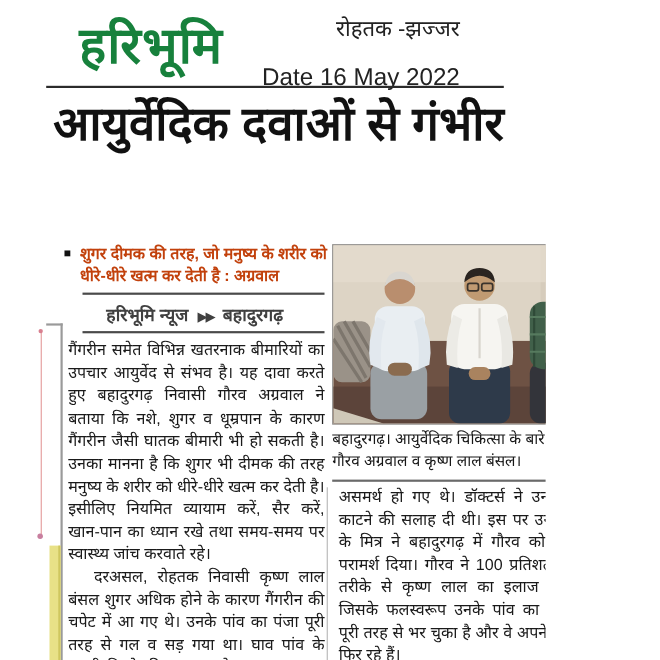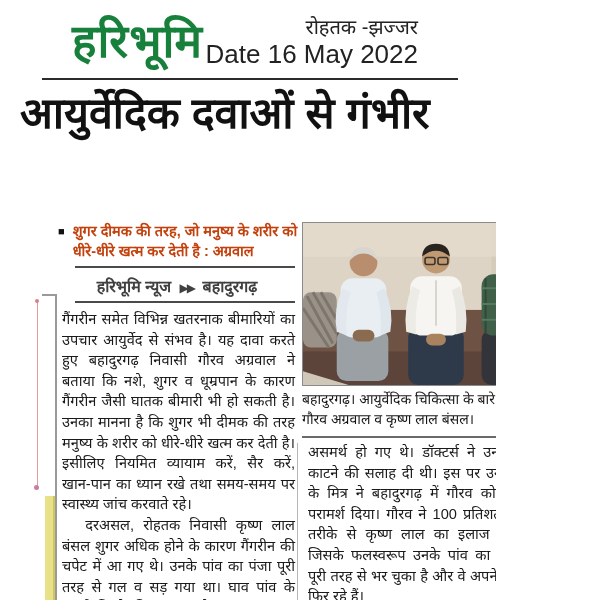--- a/index.html
+++ b/index.html
@@ -8,26 +8,26 @@
     font-family:"Liberation Sans","DejaVu Sans",sans-serif;color:#1c1c1c;
   }
   
   #masthead-logo{
     position:absolute;left:72px;top:8px;
     font-size:46px;font-weight:800;letter-spacing:1px;
     color:var(--masthead-green,#17813c);
   }
   #edition-block{position:absolute;right:78px;top:14px;text-align:right;}
   #edition-region{font-size:20px;line-height:26px;color:#222;}
-  #edition-date{font-size:26px;line-height:28px;color:#222;}
+  #edition-date{font-size:22px;line-height:28px;color:#222;margin-top:16px;}
   #top-rule{position:absolute;left:42px;right:38px;top:78px;height:2px;background:var(--rule-dark,#2b2b2b);}
   
   #headline{
     position:absolute;left:20px;right:38px;top:86px;
-    text-align:left;font-weight:800;font-size:43px;line-height:55px;color:#111;
+    text-align:right;font-weight:800;font-size:43px;line-height:55px;color:#111;
   }
   
   #subhead{position:absolute;left:58px;top:221px;width:242px;display:flex;gap:8px;}
   #subhead-bullet{flex:0 0 auto;font-size:11px;line-height:20px;color:#111;}
   #subhead-text{font-size:14.5px;font-weight:700;line-height:20px;color:#c2410c;}
   #subhead-rule{position:absolute;left:75px;width:220px;top:266px;height:2px;background:#4a4a4a;}
   #byline{position:absolute;left:58px;width:238px;top:275px;text-align:center;
           font-size:16px;font-weight:800;color:#404040;}
   #byline .sep{font-size:12px;letter-spacing:-2px;margin:0 4px;}
   #byline-rule{position:absolute;left:75px;width:220px;top:301px;height:2px;background:#4a4a4a;}

